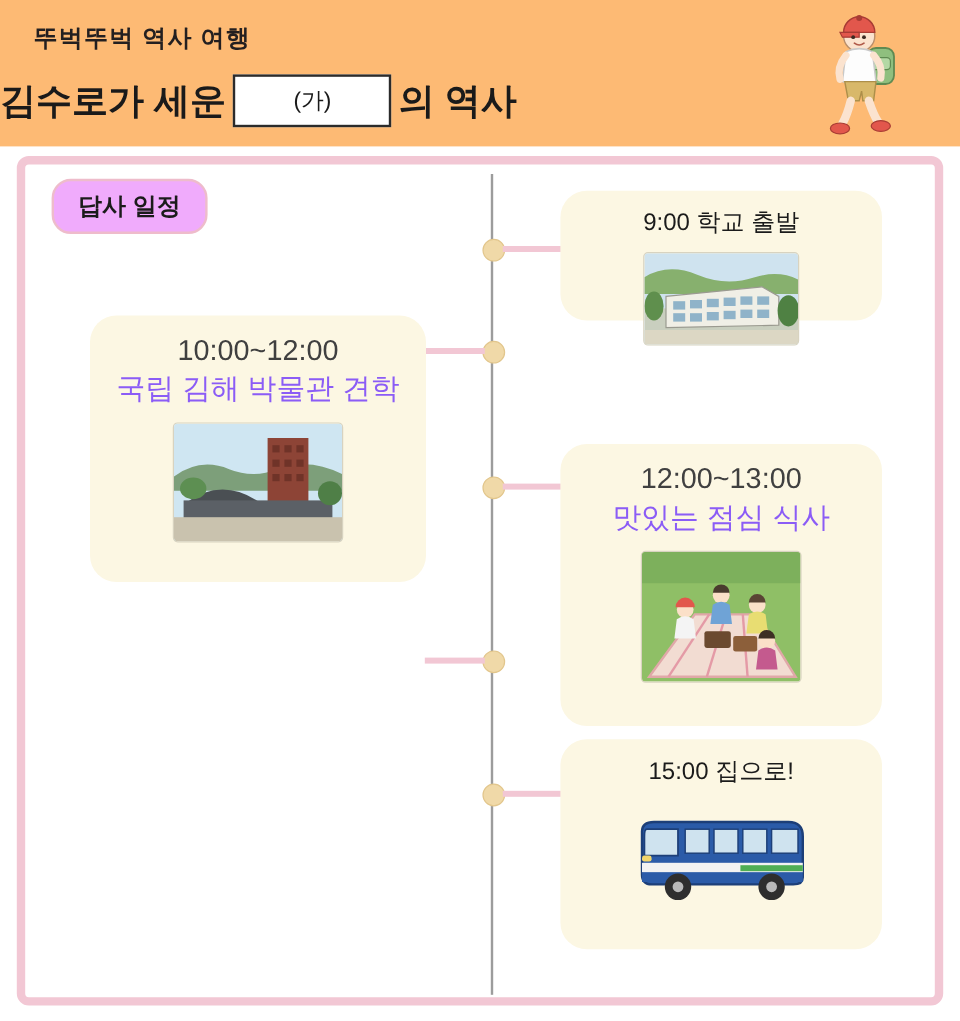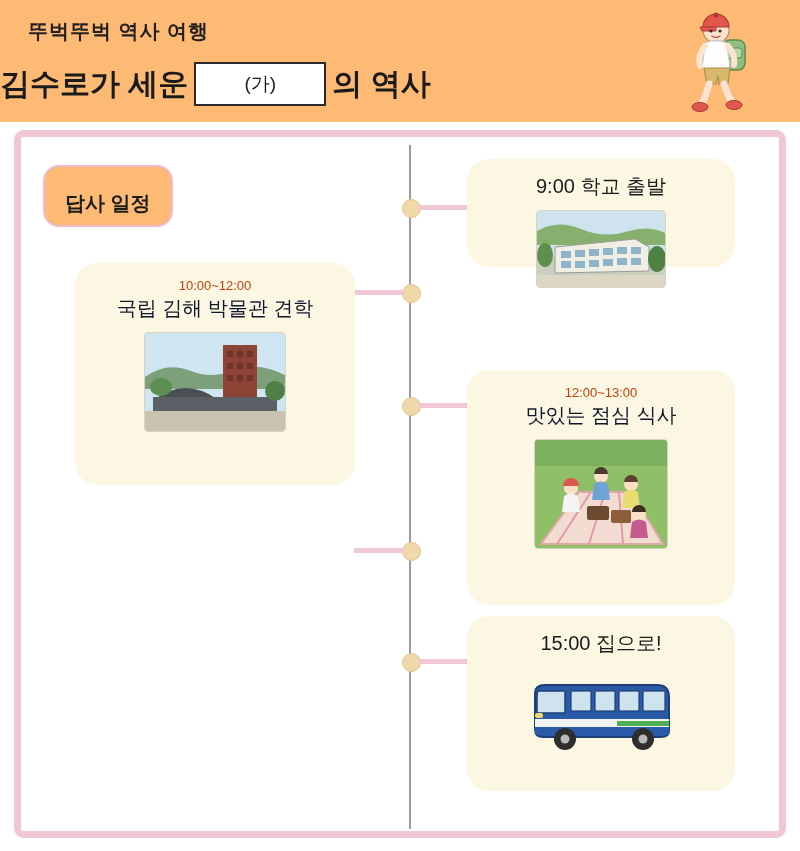--- a/index.html
+++ b/index.html
@@ -84,28 +84,27 @@
     border: 7px solid #f2c7d4;
     border-radius: 10px;
     background: #ffffff;
     box-sizing: border-box;
   }
 
   .panel-tab {
     position: absolute;
     left: 22px;
     top: 12px;
-    background: #fdba74;
+    background: #f0abfc;
     border: 2px solid #eebccb;
     border-radius: 16px;
-    padding: 23px 20px 8px 20px;
+    padding: 7px 20px 8px 20px;
     font-size: 20px;
     font-weight: bold;
     color: #1b1b1b;
-    margin-top: 16px;
   }
 
   
   .axis {
     position: absolute;
     left: 388px;
     top: 8px;
     width: 2px;
     height: 684px;
     background: #9c9c9c;
@@ -129,27 +128,27 @@
   
   .card {
     position: absolute;
     background: #fcf7e3;
     border-radius: 22px;
     box-sizing: border-box;
     padding: 14px 10px 12px 10px;
     text-align: center;
   }
   .card-time {
-    font-size: 13px;
-    color: #c2410c;
+    font-size: 24px;
+    color: #404040;
     line-height: 1.35;
   }
   .card-label {
-    font-size: 20px;
-    color: #0f172a;
+    font-size: 24px;
+    color: #8b5cf6;
     line-height: 1.35;
     white-space: pre-line;
   }
   .card-inline {
     font-size: 20px;
     color: #1b1b1b;
     line-height: 1.35;
   }
   .thumb {
     margin: 10px auto 0 auto;

